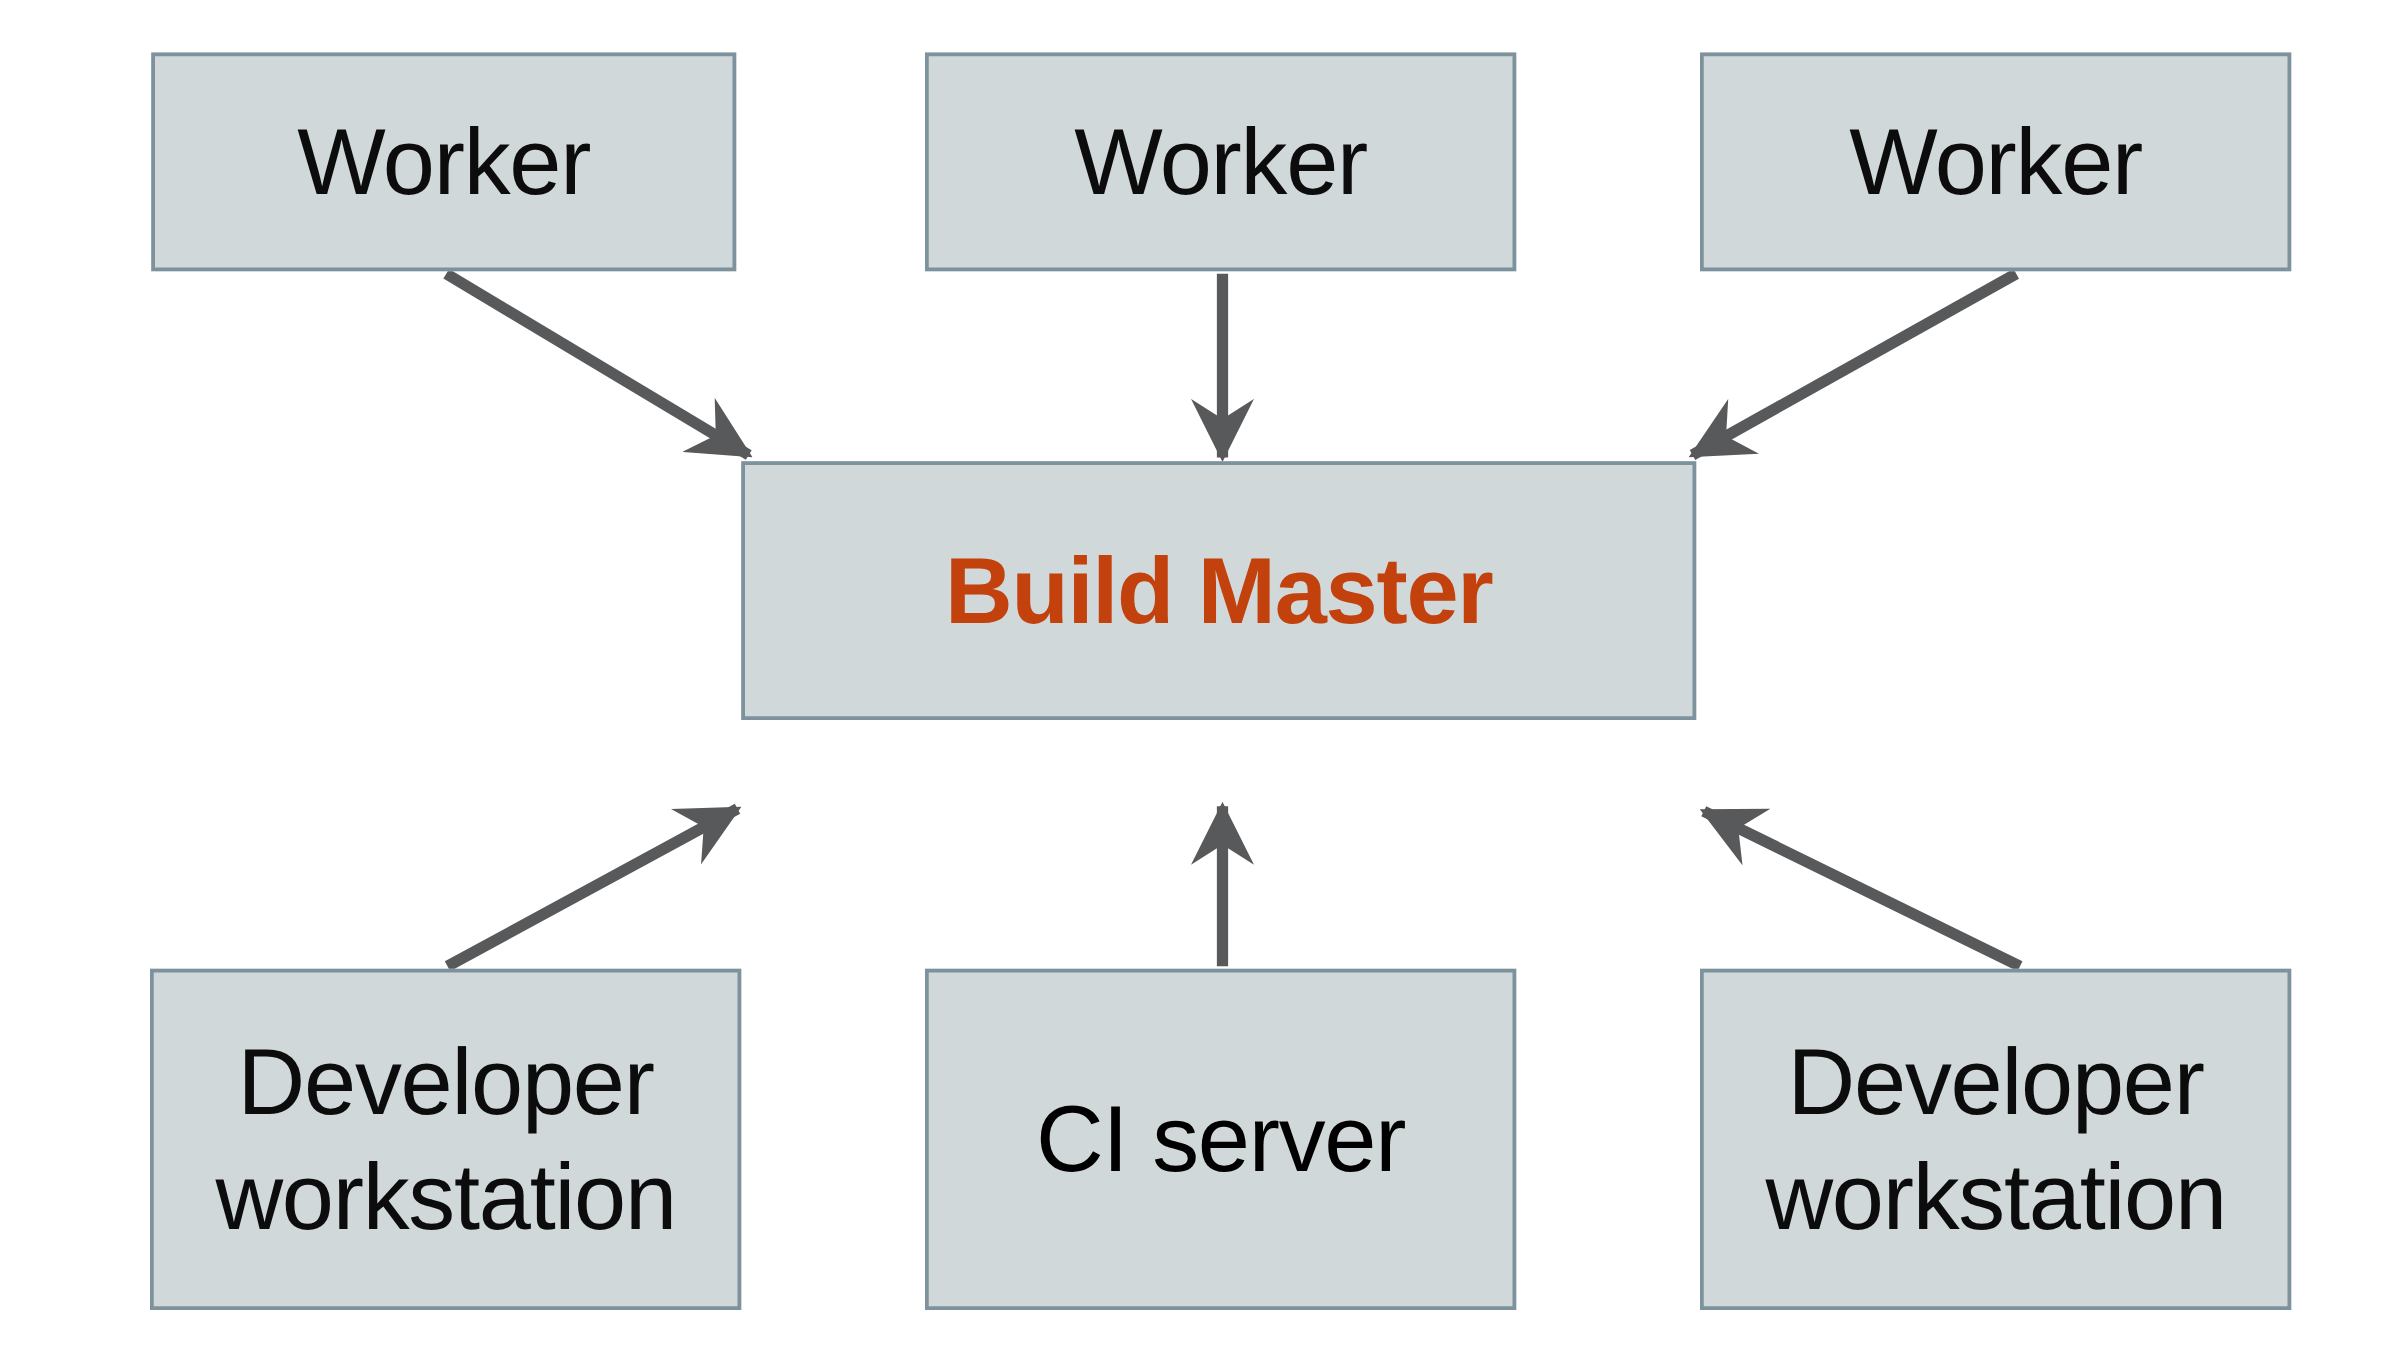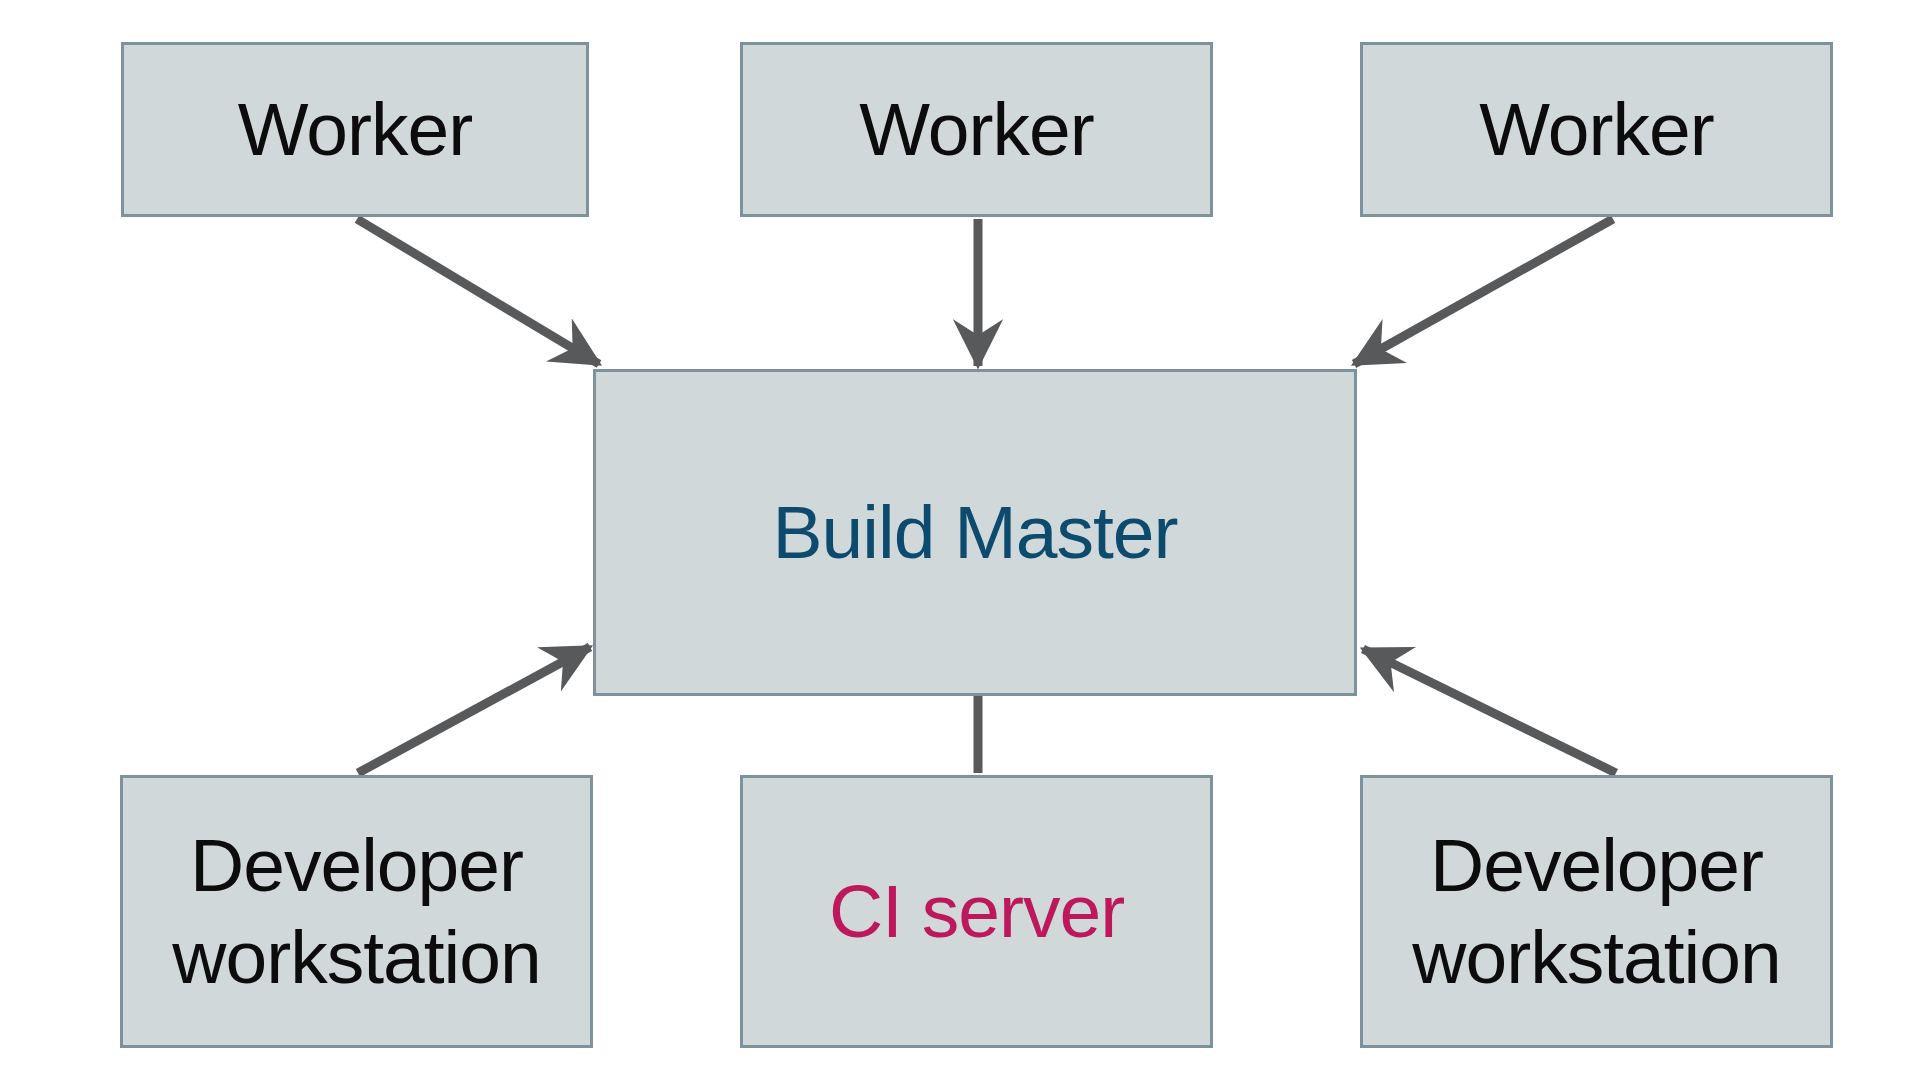--- a/index.html
+++ b/index.html
@@ -60,25 +60,25 @@
     </svg>
 <div class="node" style="left: 121px; top: 42px; width: 468px; height: 175px; background: rgb(208, 216, 218); border-color: rgb(125, 146, 156); color: rgb(12, 12, 12);">
       <span class="node-label">Worker</span>
     </div>
     <div class="node" style="left: 740px; top: 42px; width: 473px; height: 175px; background: rgb(208, 216, 218); border-color: rgb(125, 146, 156); color: rgb(12, 12, 12);">
       <span class="node-label">Worker</span>
     </div>
     <div class="node" style="left: 1360px; top: 42px; width: 473px; height: 175px; background: rgb(208, 216, 218); border-color: rgb(125, 146, 156); color: rgb(12, 12, 12);">
       <span class="node-label">Worker</span>
     </div>
-    <div class="node" style="left: 593px; top: 369px; width: 764px; height: 327px; background: rgb(208, 216, 218); border-color: rgb(125, 146, 156); color: #0c4a6e;">
+    <div class="node" style="left: 593px; top: 369px; width: 764px; height: 207px; background: rgb(208, 216, 218); border-color: rgb(125, 146, 156); color: #c2410c; font-weight: bold;">
       <span class="node-label">Build Master</span>
     </div>
     <div class="node" style="left: 120px; top: 775px; width: 473px; height: 273px; background: rgb(208, 216, 218); border-color: rgb(125, 146, 156); color: rgb(12, 12, 12);">
       <span class="node-label">Developer workstation</span>
     </div>
-    <div class="node" style="left: 740px; top: 775px; width: 473px; height: 273px; background: rgb(208, 216, 218); border-color: rgb(125, 146, 156); color: #be185d;">
+    <div class="node" style="left: 740px; top: 775px; width: 473px; height: 273px; background: rgb(208, 216, 218); border-color: rgb(125, 146, 156); color: #000000;">
       <span class="node-label">CI server</span>
     </div>
     <div class="node" style="left: 1360px; top: 775px; width: 473px; height: 273px; background: rgb(208, 216, 218); border-color: rgb(125, 146, 156); color: rgb(12, 12, 12);">
       <span class="node-label">Developer workstation</span>
     </div>
   </div>
 
 </body></html>

